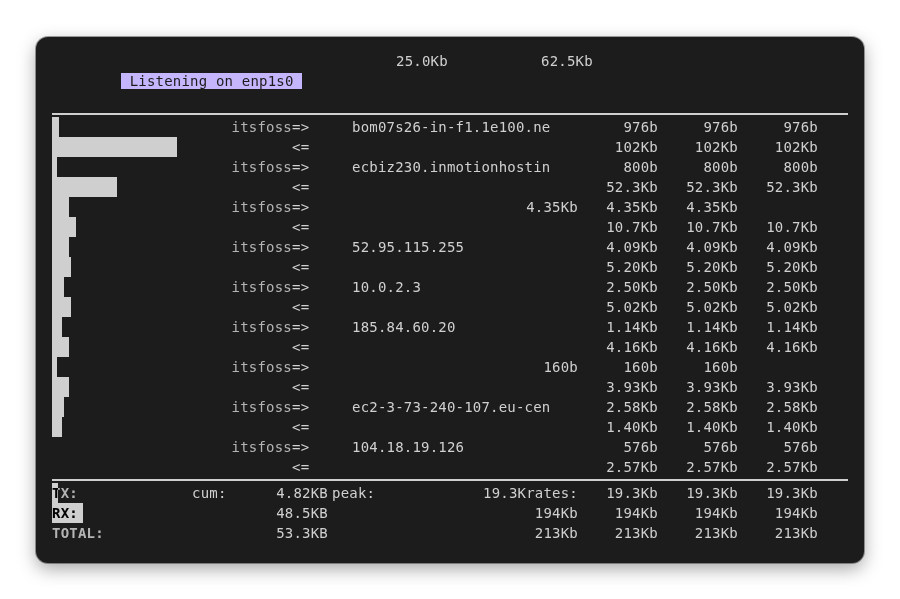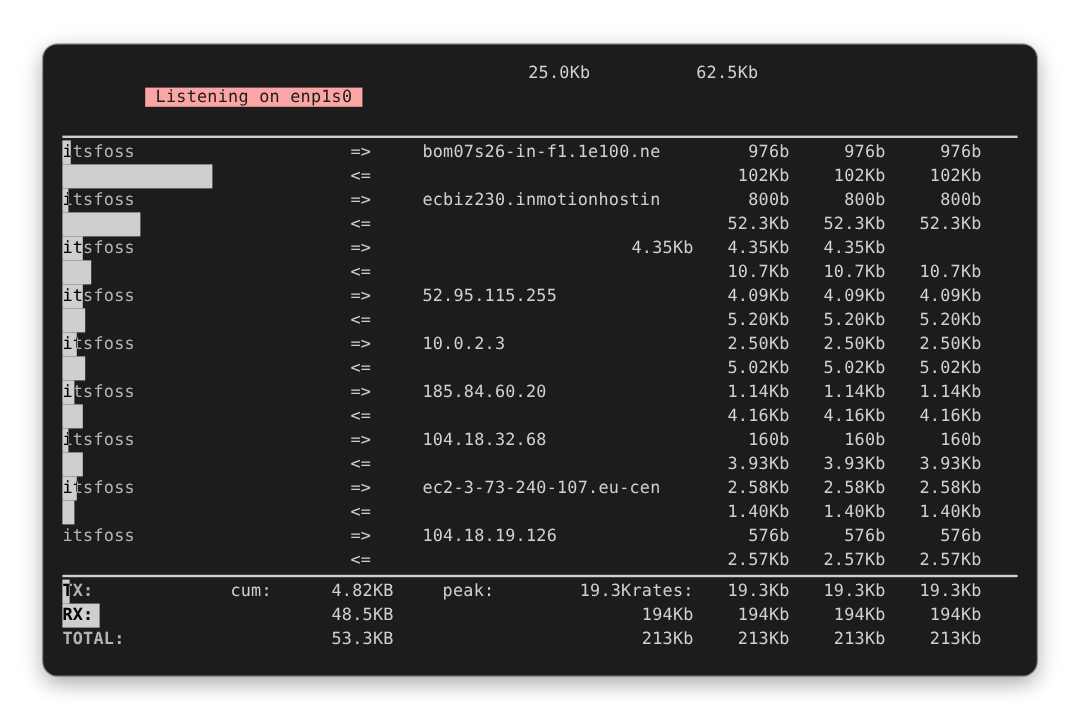--- a/index.html
+++ b/index.html
@@ -34,39 +34,40 @@
   .grid {
     display: grid;
     grid-template-columns: 240px 60px 230px 80px 80px 80px;
     column-gap: 0;
   }
   .head {
     display: grid;
     grid-template-columns: 240px 60px 150px 140px 140px 70px;
   }
   .inv {
-    background: #fca5a5;
+    background: #c4b5fd;
     color: #1c1c1c;
     white-space: pre;
   }
   .cell { white-space: pre; }
   .dir { text-align: left; }
   .num { text-align: right; padding-right: 4px; }
   .hostcell { position: relative; height: 20px; }
   .barbg {
     position: absolute;
     left: 0; top: 0; bottom: 0;
     background: #cfcfcf;
   }
   .hosttxt {
     position: absolute;
     left: 0; top: 0; right: 0; bottom: 0;
     color: #d0d0d0;
     mix-blend-mode: difference;
     white-space: pre;
+    text-align: right;
   }
 
   .rule {
     border-top: 2px solid #cfcfcf;
     margin-top: 2px;
     margin-bottom: 2px;
   }
 
   .totals {
     display: grid;
@@ -84,21 +85,21 @@
     left: 0; top: 0; bottom: 0;
     background: #cfcfcf;
   }
   .ttxt {
     position: absolute;
     left: 0; top: 0; right: 0; bottom: 0;
     mix-blend-mode: difference;
     color: #d0d0d0;
     white-space: pre;
   }
-  .scaletick { text-align: right; padding-right: 10px; }
+  .scaletick { text-align: center; padding-right: 10px; }
 </style>
 </head>
 <body>
 
 <div class="wrap">
   <div class="term">
 
     <div class="head">
       <div class="cell">
         <span class="inv"> Listening on enp1s0 </span>
@@ -240,21 +241,20 @@
           <div class="cell num">4.16Kb</div>
           <div class="cell num">4.16Kb</div>
           <div class="cell num">4.16Kb</div>
         </div>
         <div class="grid">
           <div class="hostcell">
             <div class="barbg" style="width:2%"></div>
             <div class="hosttxt">itsfoss</div>
           </div>
           <div class="cell dir">=&gt;</div>
-          <div class="cell">104.18.32.68</div>
           <div class="cell num">160b</div>
           <div class="cell num">160b</div>
           <div class="cell num">160b</div>
         </div>
         <div class="grid">
           <div class="hostcell">
             <div class="barbg" style="width:7%"></div>
             <div class="hosttxt"> </div>
           </div>
           <div class="cell dir">&lt;=</div>
@@ -312,21 +312,21 @@
     <div class="rule"></div>
 
     <div class="totals">
       <div class="trow">
         <div class="tbarhost">
           <div class="tbar" style="width:4%"></div>
           <div class="ttxt">TX:</div>
         </div>
         <div class="cell">cum:</div>
         <div class="cell num">4.82KB</div>
-        <div class="cell" style="text-align:right">peak:</div>
+        <div class="cell" style="">peak:</div>
         <div class="cell num">19.3Krates:</div>
         <div class="cell num">19.3Kb</div>
         <div class="cell num">19.3Kb</div>
         <div class="cell num">19.3Kb</div>
       </div>
       <div class="trow">
         <div class="tbarhost">
           <div class="tbar" style="width:22%"></div>
           <div class="ttxt">RX:</div>
         </div>

